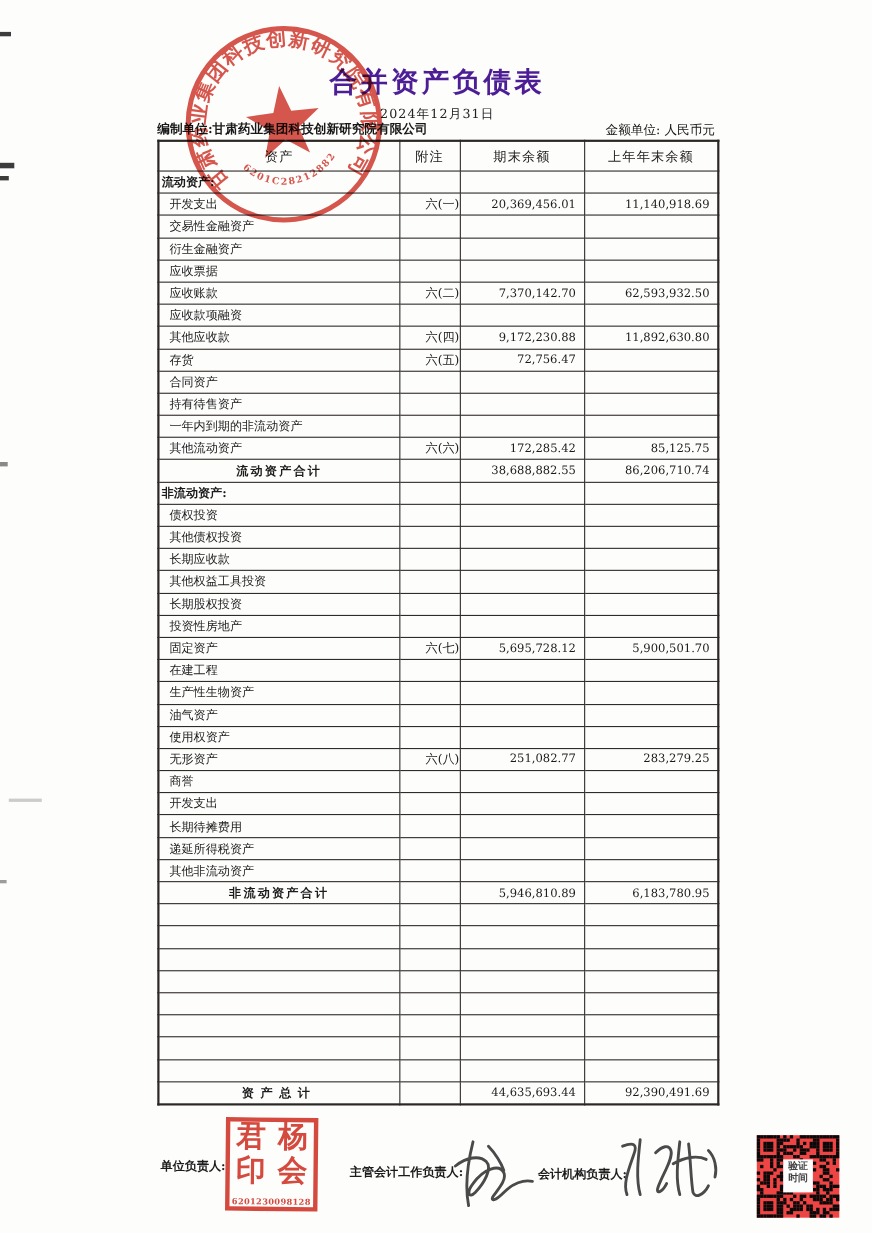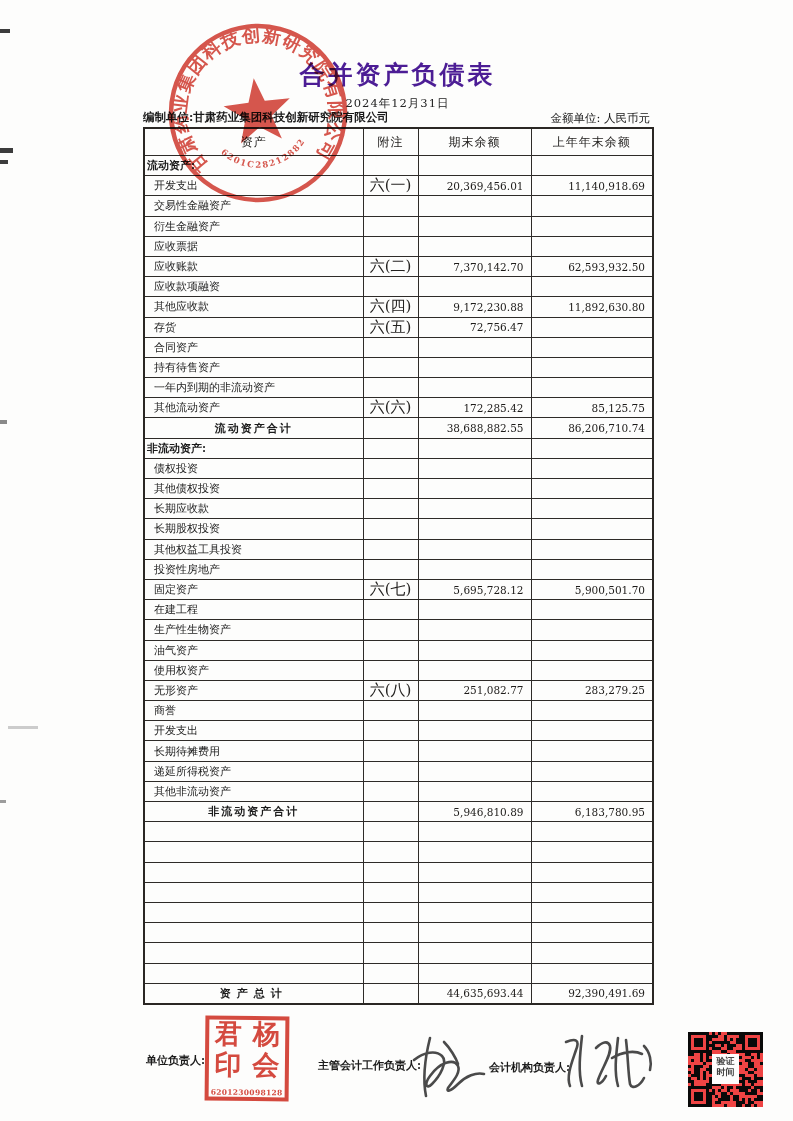--- a/index.html
+++ b/index.html
@@ -35,21 +35,21 @@
   }
   table.bs{border:2px solid #2a2724;}
   tr.hdr th{height:26px;font-size:12px;letter-spacing:1px;color:#242220;}
   tr.r td{height:19.2px;}
   .c-label{font-size:11px;text-align:left;}
   .c-label span{display:inline-block;}
   .row-item .c-label span{padding-left:9px;}
   .row-section .c-label span{padding-left:2px;font-weight:bold;}
   .row-total .c-label{text-align:center;font-weight:bold;letter-spacing:2px;}
   .row-grand .c-label{text-align:center;font-weight:bold;letter-spacing:6px;}
-  .c-note{font-size:15px;text-align:center;color:#242220;}
+  .c-note{font-size:11px;text-align:right;color:#242220;}
   .c-num{font-size:10.5px;text-align:right;padding-right:7px !important;color:#1d1b19;}
   
   .foot-label{position:absolute;font-size:11px;font-weight:bold;color:#1b1b1b;white-space:nowrap;}
   #f1{left:146px;top:1053px;}
   #f2{left:318px;top:1058px;}
   #f3{left:489px;top:1060px;}
   .signature{position:absolute;}
   
   .stamp-round{
     position:absolute;left:162px;top:17px;width:192px;height:192px;
@@ -215,27 +215,27 @@
         <td class="c-num"></td>
         <td class="c-num"></td>
       </tr>
       <tr class="r row-item">
         <td class="c-label"><span>长期应收款</span></td>
         <td class="c-note"></td>
         <td class="c-num"></td>
         <td class="c-num"></td>
       </tr>
       <tr class="r row-item">
+        <td class="c-label"><span>其他权益工具投资</span></td>
+        <td class="c-note"></td>
+        <td class="c-num"></td>
+        <td class="c-num"></td>
+      </tr>
+      <tr class="r row-item">
         <td class="c-label"><span>长期股权投资</span></td>
-        <td class="c-note"></td>
-        <td class="c-num"></td>
-        <td class="c-num"></td>
-      </tr>
-      <tr class="r row-item">
-        <td class="c-label"><span>其他权益工具投资</span></td>
         <td class="c-note"></td>
         <td class="c-num"></td>
         <td class="c-num"></td>
       </tr>
       <tr class="r row-item">
         <td class="c-label"><span>投资性房地产</span></td>
         <td class="c-note"></td>
         <td class="c-num"></td>
         <td class="c-num"></td>
       </tr>

